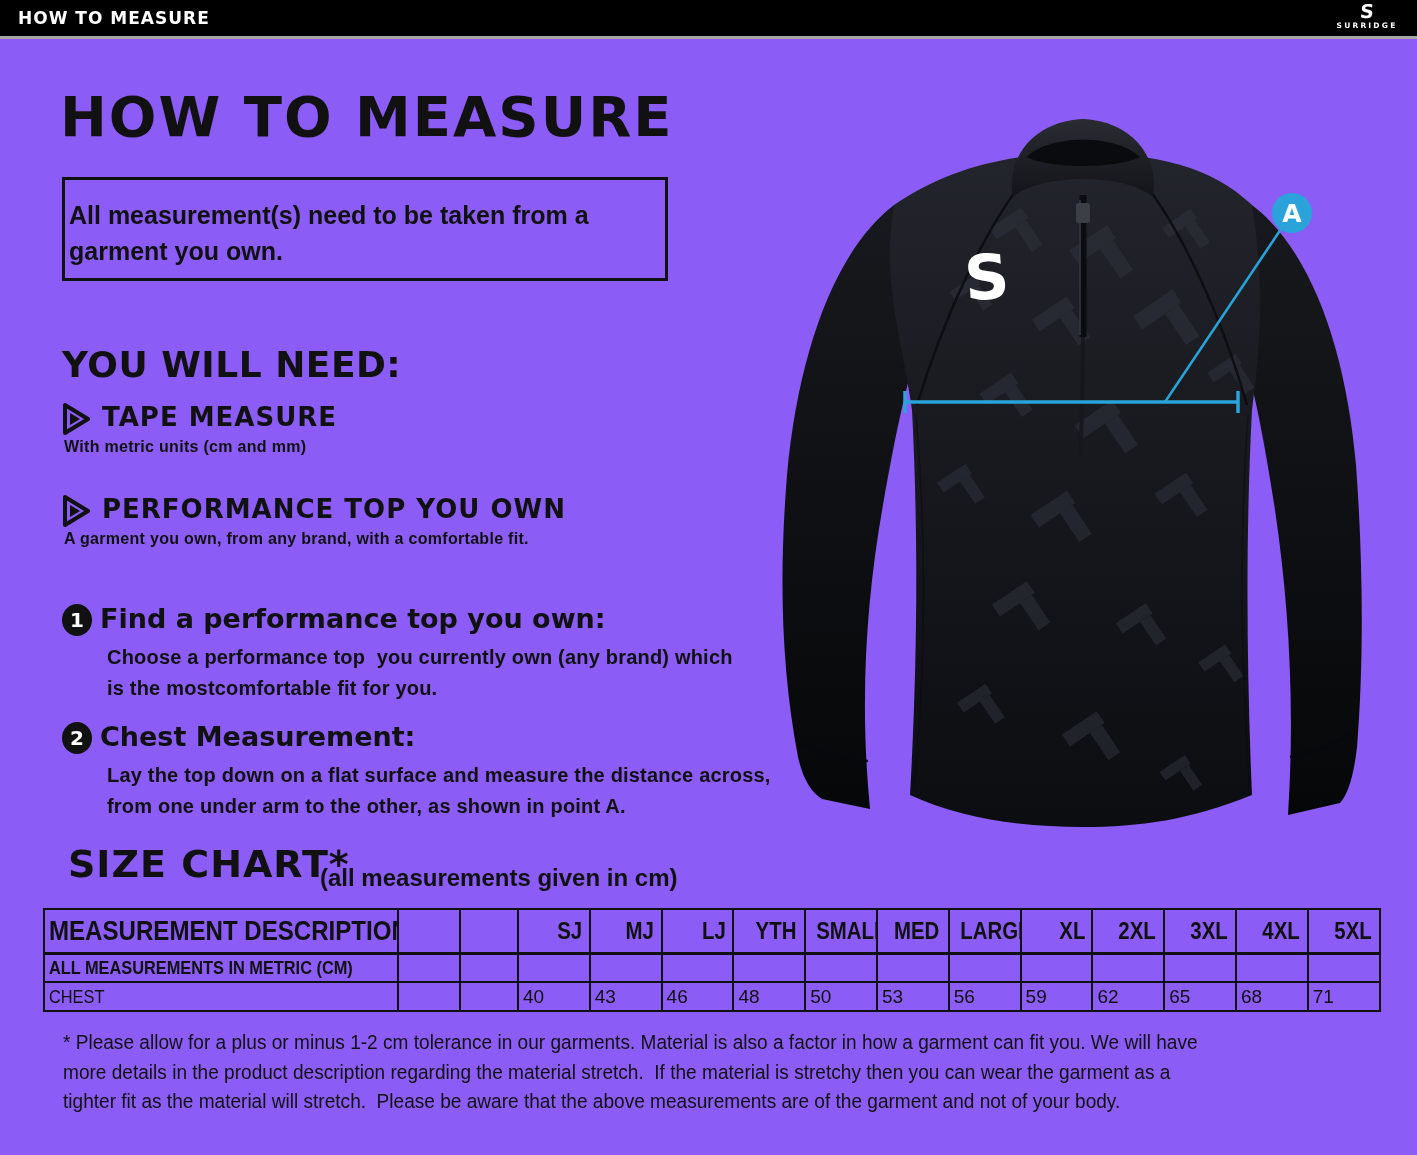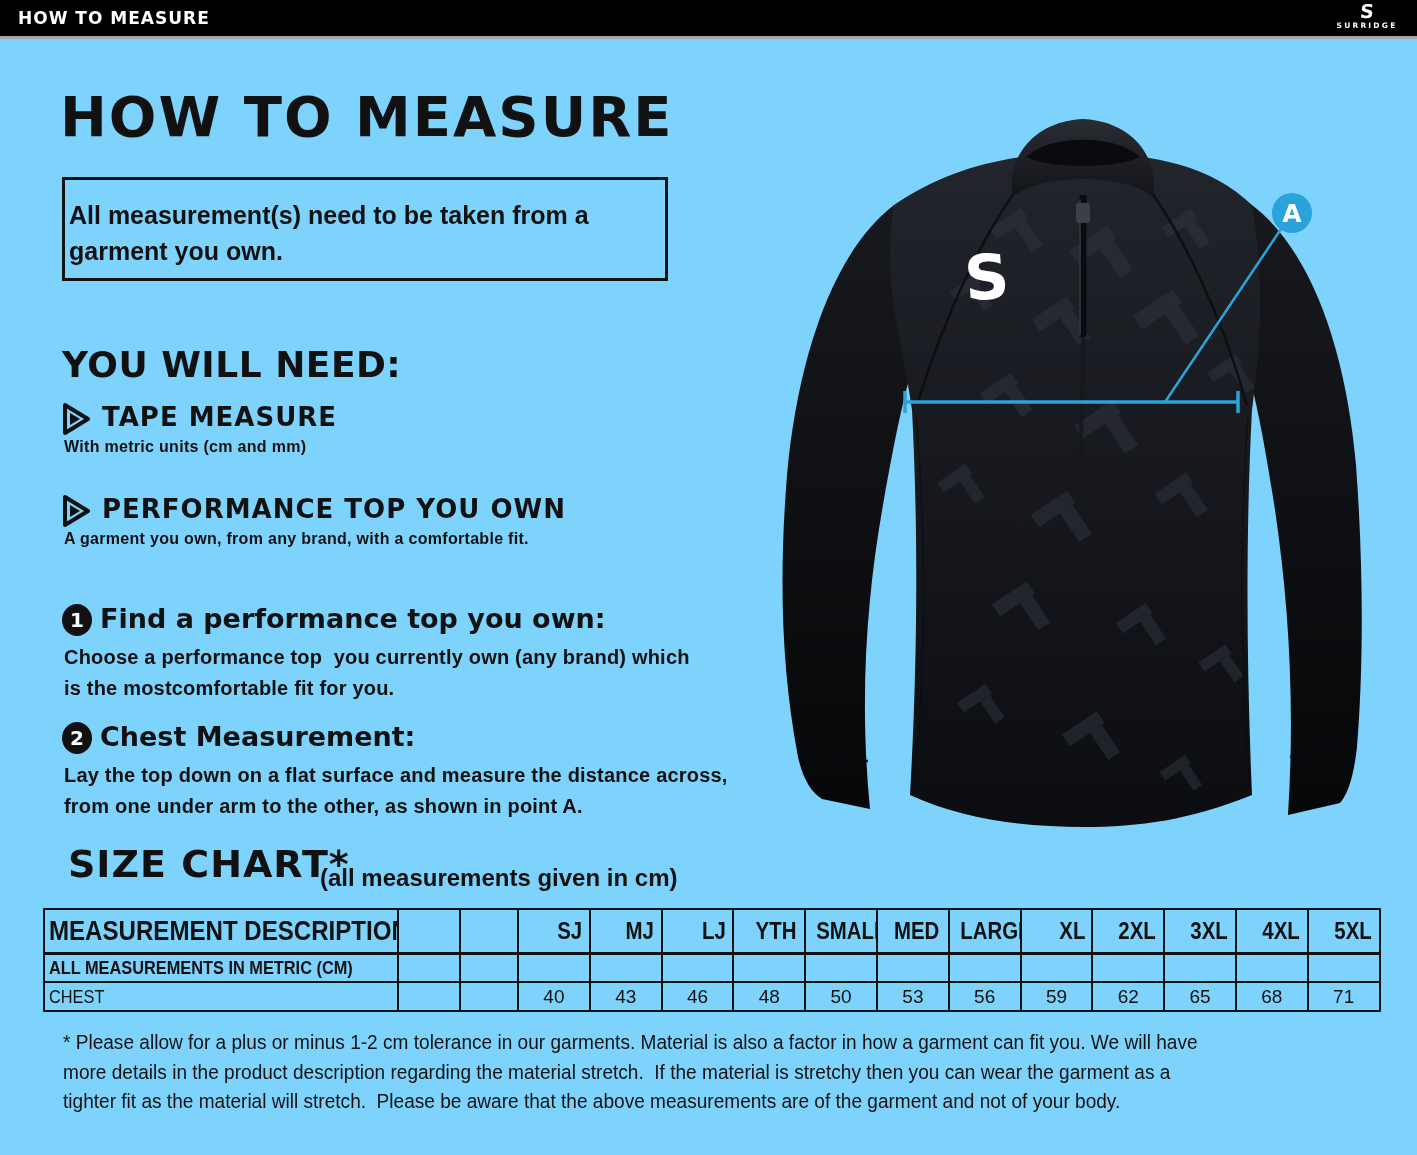--- a/index.html
+++ b/index.html
@@ -1,18 +1,18 @@
 <!DOCTYPE html>
 <html><head>
 <meta charset="utf-8">
 <style>
   :root{ --accent:#2AA3DB; --ink:#111; }
   *{box-sizing:border-box; margin:0; padding:0;}
   body{background:#e8e8e8; font-family:"Liberation Sans", sans-serif;}
-  .page{position:relative; width:1417px; height:1155px; background:#7dd3fc; overflow:hidden; color:var(--ink);}
+  .page{position:relative; width:1417px; height:1155px; background:#8b5cf6; overflow:hidden; color:var(--ink);}
 
   
   .topbar{position:absolute; left:0; top:0; width:1417px; height:36px; background:#000;}
   .topbar-title{position:absolute; left:18px; top:0; line-height:36px; color:#fff;
     font-family:"DejaVu Sans", sans-serif; font-weight:bold; font-size:17px; letter-spacing:1px;}
   .topbar-divider{position:absolute; left:0; top:36px; width:1417px; height:3px; background:#a6a6a6;}
   .brand{position:absolute; right:8px; top:1px; width:84px; text-align:center; color:#fff;}
   .brand-s{font-family:"DejaVu Sans", sans-serif; font-weight:bold; font-size:19px; line-height:20px; display:block; transform:skewX(-6deg);}
   .brand-name{font-family:"DejaVu Sans", sans-serif; font-weight:bold; font-size:7.5px; letter-spacing:2.2px; display:block;}
 
@@ -29,42 +29,42 @@
   .bullet-icon{position:absolute; width:28px; height:34px;}
   .bullet-title{position:absolute; font-family:"DejaVu Sans", sans-serif; font-weight:bold;
       font-size:26px; letter-spacing:1px;}
   .bullet-desc{position:absolute; font-family:"Liberation Sans", sans-serif; font-weight:bold;
       font-size:16px; letter-spacing:0.3px; white-space:pre;}
 
   .step-circle{position:absolute; width:30px; height:32px; border-radius:50%; background:var(--ink);
       color:#fff; font-family:"DejaVu Sans", sans-serif; font-weight:bold; font-size:20px;
       text-align:center; line-height:32px;}
   .step-title{position:absolute; font-family:"DejaVu Sans", sans-serif; font-weight:bold; font-size:27px;}
-  .step-lines{position:absolute;}
+  .step-lines{position:absolute;margin-left:43px;}
   .step-line{font-family:"Liberation Sans", sans-serif; font-weight:bold; font-size:20px;
       line-height:31px; letter-spacing:0.2px; white-space:pre;}
 
   .sc-heading{position:absolute; left:68px; top:842px; font-family:"DejaVu Sans", sans-serif;
       font-weight:bold; font-size:38px; letter-spacing:1px;text-align:center;}
   .sc-note{position:absolute; left:320px; top:864px; font-family:"Liberation Sans", sans-serif;
       font-weight:bold; font-size:24px;}
 
   
   .size-table{position:absolute; left:43px; top:908px; width:1336px; border-collapse:collapse;
       table-layout:fixed; font-family:"Liberation Sans", sans-serif;}
   .size-table th,.size-table td{border:2px solid var(--ink); padding:0 4px; overflow:hidden;}
   .size-table thead th{height:44px; border-bottom:3px solid var(--ink);}
   .size-table tbody td{height:29px;}
   .th-desc{text-align:left; padding-left:8px;}
   .th-desc .cx{font-weight:bold; font-size:28px;}
   .th-size{text-align:right;}
   .th-size .cxc{font-weight:bold; font-size:24px;}
   .td-label{text-align:left; padding-left:8px; font-size:19px;}
   .td-label.bold .cx{font-weight:bold;}
-  .td-val{text-align:center; font-size:19px;}
+  .td-val{font-size:19px;}
   .cx{display:inline-block; transform:scaleX(0.86); transform-origin:0 50%; white-space:nowrap;}
   .cxc{display:inline-block; transform:scaleX(0.85); transform-origin:50% 50%; white-space:nowrap;}
 
   
   .footnote{position:absolute; left:63px; top:980px;margin-top:47px;}
   .fn-line{font-family:"Liberation Sans", sans-serif; font-size:20.5px; line-height:29.5px;
       white-space:pre; transform:scaleX(0.93); transform-origin:0 50%;}
 
   
   .figure{position:absolute; left:760px; top:55px; width:657px; height:790px;}

